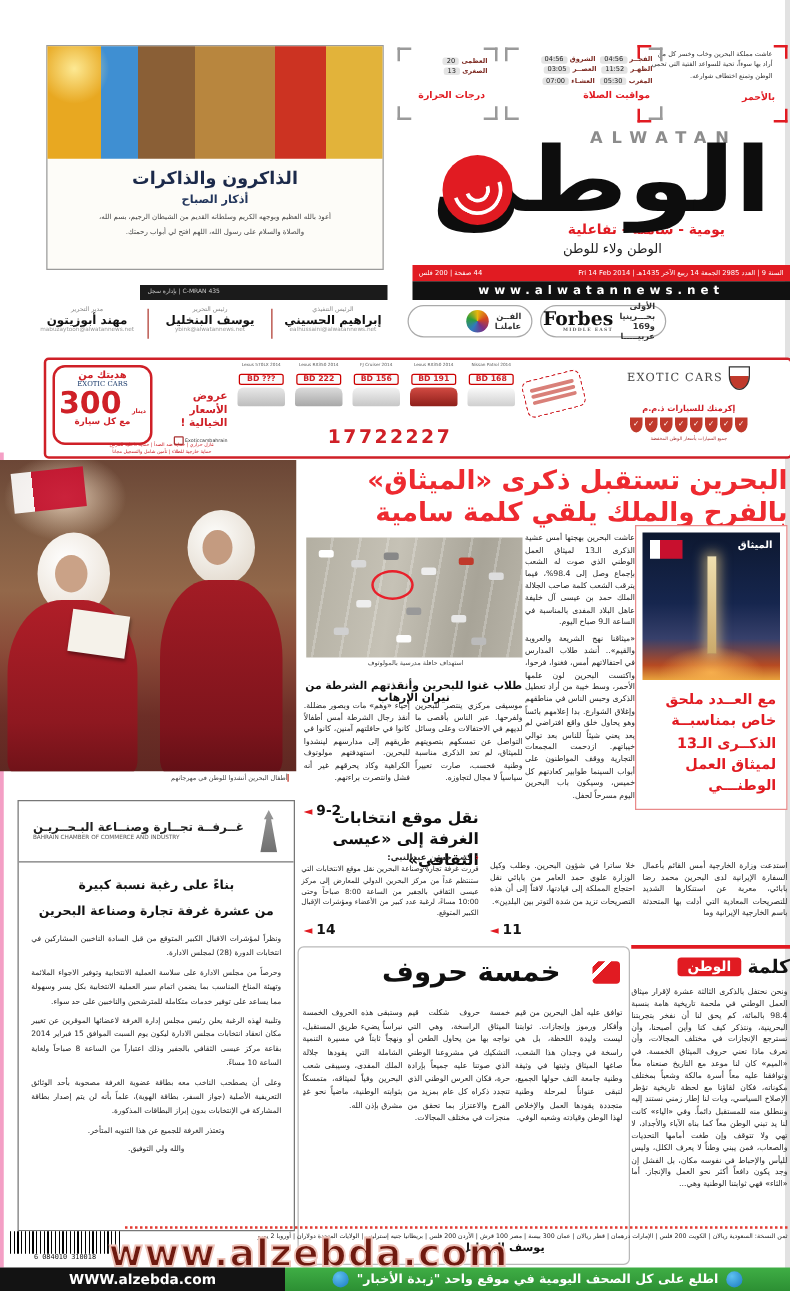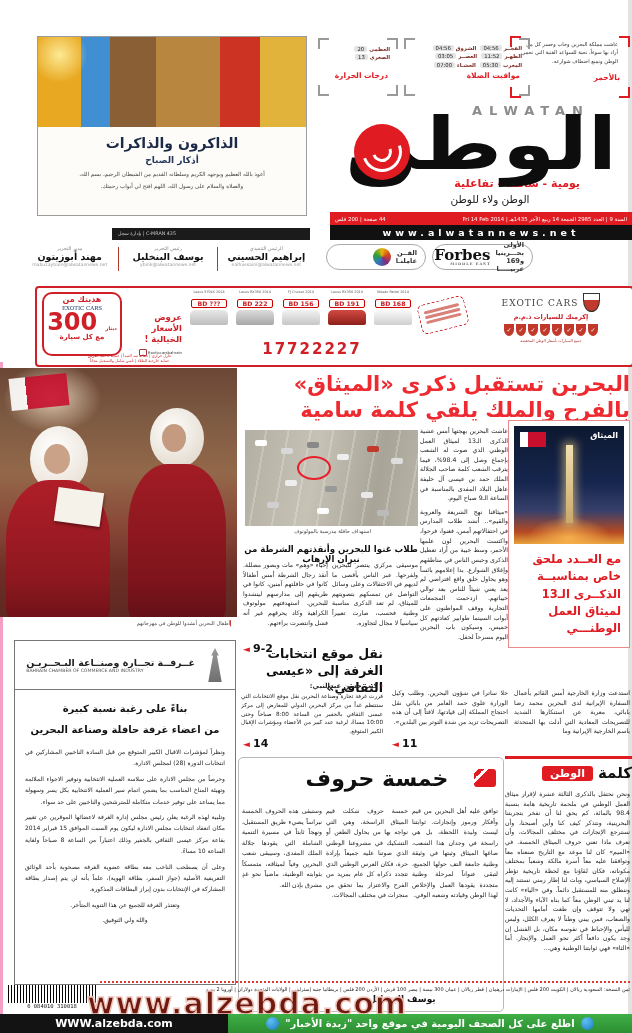--- a/index.html
+++ b/index.html
@@ -85,21 +85,21 @@
          font-size:15px;letter-spacing:2px;direction:ltr}
   .svc{position:absolute;left:5px;top:66px;width:175px;color:#cf2027;font-size:3.8px;text-align:center;line-height:1.3}
   .stamp{position:absolute;left:382px;top:12px;width:48px;height:30px;border:1.5px dashed #cf2027;border-radius:6px;
          transform:rotate(-14deg);padding:4px 5px;box-sizing:border-box}
   .stamp b{display:block;height:3px;background:#d98079;margin:2px 0;border-radius:2px}
   .dealer{position:absolute;left:438px;top:5px;width:152px;text-align:center}
   .dealer .row1{display:flex;align-items:center;justify-content:center;gap:5px}
   .dealer .exo{font-family:"DejaVu Serif",serif;font-size:9px;letter-spacing:1px;color:#444;direction:ltr}
   .shield{width:15px;height:17px;border:1.5px solid #333;border-radius:0 0 50% 50%/0 0 60% 60%;
           background:linear-gradient(180deg,#fff 0 38%,#c0392b 38% 100%)}
-  .dealer .nm{color:#cf2027;font-weight:bold;font-size:6.5px;margin-top:1px}
+  .dealer .nm{color:#cf2027;font-weight:bold;font-size:6.5px;margin-top:11px}
   .wbrow{display:flex;justify-content:center;gap:2px;margin-top:3px;direction:ltr}
   .wb{width:10px;height:12px;background:#c0392b;border-radius:0 0 50% 50%/0 0 55% 55%;color:#fff;
       font-size:6px;line-height:11px;text-align:center}
   .wb::after{content:"✓"}
   .dealer .note{font-size:3.8px;color:#a33;margin-top:2px}
   
   .lead-h{left:245px;top:371px;width:385px;color:#ee2a30;font-weight:bold;font-size:21px;line-height:1.25;
           text-align:right}
   .photo-girls{left:0;top:368px;width:237px;height:249px;overflow:hidden;background:
      radial-gradient(70px 50px at 22% 12%,rgba(242,222,198,.85),transparent 70%),
@@ -474,21 +474,21 @@
   <div class="abs notice">
     <div class="n-logo">
       <span class="minaret"></span>
       <span>
         <div class="n-ar">غــرفــة تجــارة وصنــاعة البـحــريـن</div>
         <div class="n-en">BAHRAIN CHAMBER OF COMMERCE AND INDUSTRY</div>
       </span>
     </div>
     <div class="n-heads">
       <div>بناءً على رغبة نسبة كبيرة</div>
-      <div>من اعضاء غرفة حافلة وصناعة البحرين</div>
+      <div>من عشرة غرفة تجارة وصناعة البحرين</div>
     </div>
     <div class="n-body">
       <p>ونظراً لمؤشرات الاقبال الكبير المتوقع من قبل السادة الناخبين المشاركين في انتخابات الدورة (28) لمجلس الادارة.</p>
       <p>وحرصاً من مجلس الادارة على سلاسة العملية الانتخابية وتوفير الاجواء الملائمة وتهيئة المناخ المناسب بما يضمن اتمام سير العملية الانتخابية بكل يسر وسهولة مما يساعد على توفير خدمات متكاملة للمترشحين والناخبين على حد سواء.</p>
       <p>وتلبية لهذه الرغبة يعلن رئيس مجلس إدارة الغرفة لاعضائها الموقرين عن تغيير مكان انعقاد انتخابات مجلس الادارة ليكون يوم السبت الموافق 15 فبراير 2014 بقاعة مركز عيسى الثقافي بالجفير وذلك اعتباراً من الساعة 8 صباحاً ولغاية الساعة 10 مساءً.</p>
       <p>وعلى أن يصطحب الناخب معه بطاقة عضوية الغرفة مصحوبة بأحد الوثائق التعريفية الأصلية (جواز السفر، بطاقة الهوية)، علماً بأنه لن يتم إصدار بطاقة المشاركة في الإنتخابات بدون إبراز البطاقات المذكورة.</p>
       <p class="n-center">وتعتذر الغرفة للجميع عن هذا التنويه المتأخر.</p>
       <p class="n-center">والله ولي التوفيق.</p>
     </div>
   </div>

